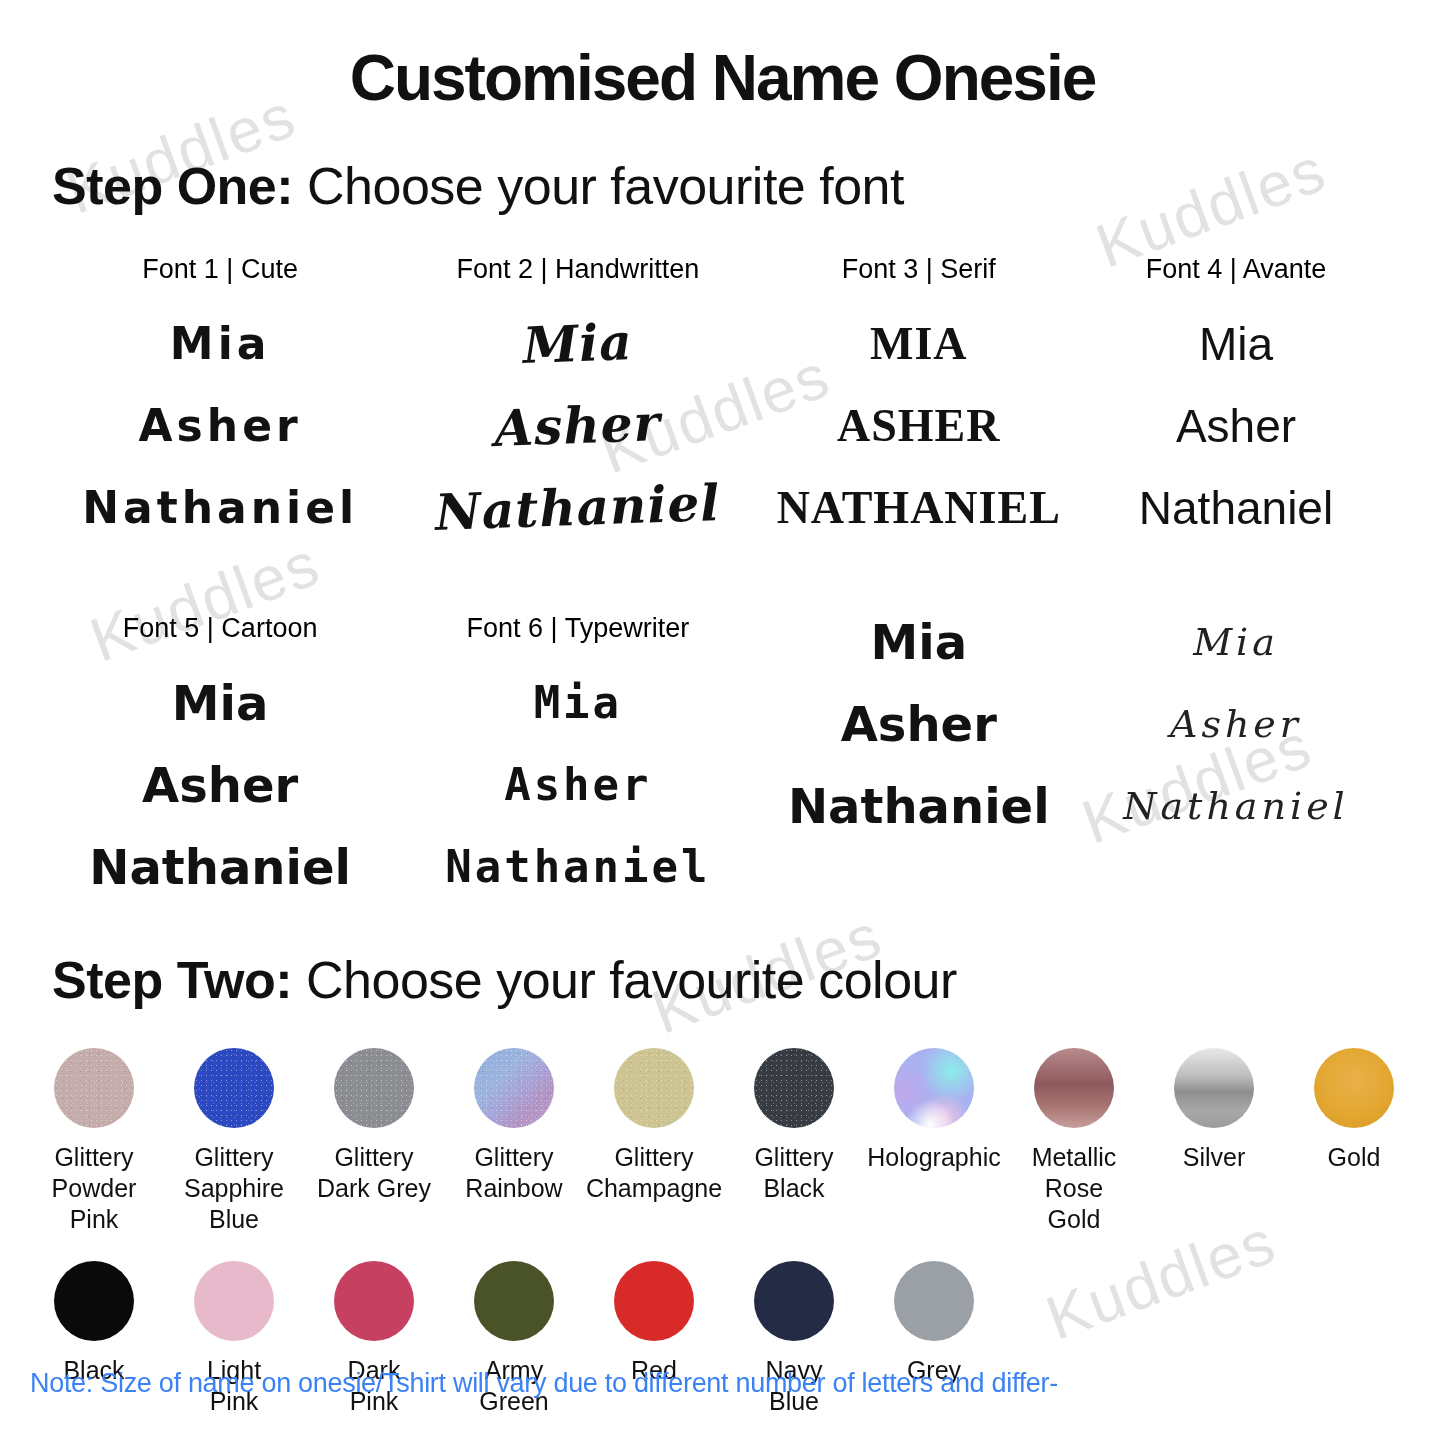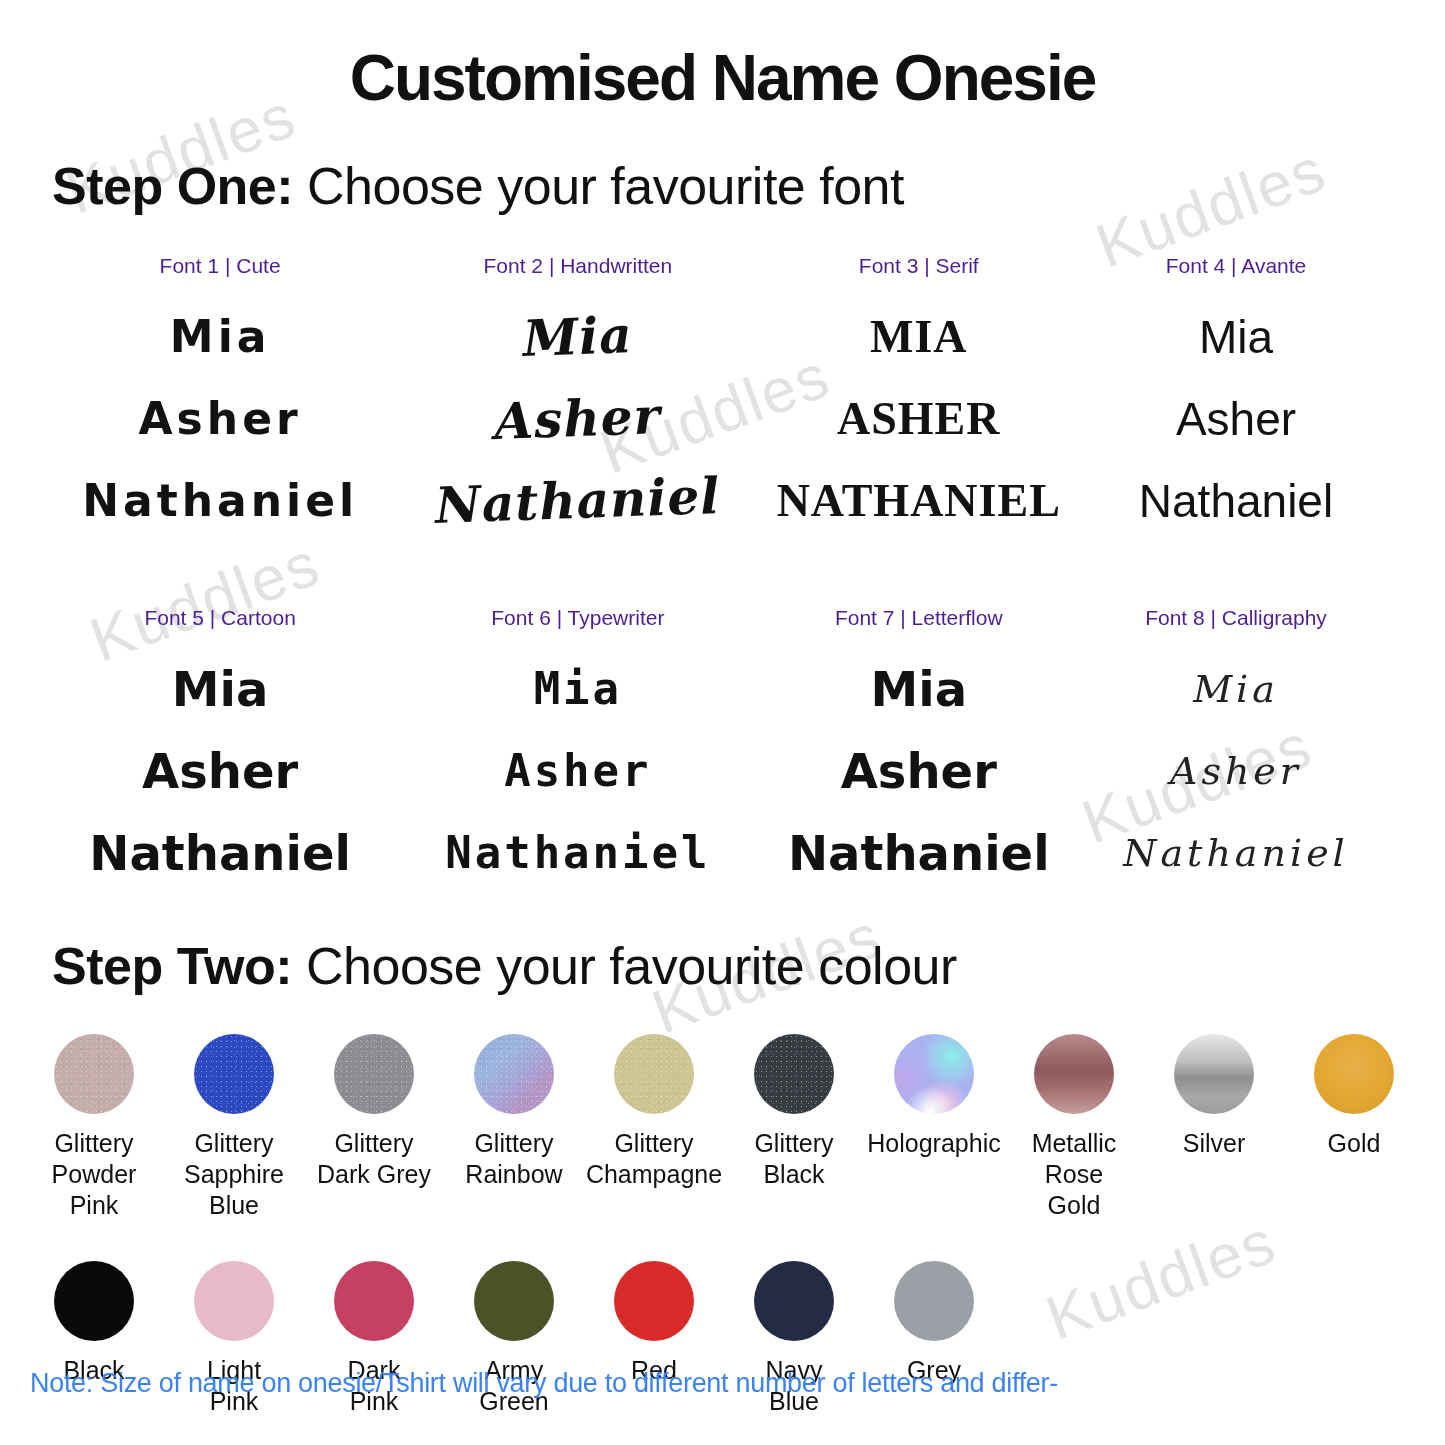--- a/index.html
+++ b/index.html
@@ -42,41 +42,41 @@
   
   .font-grid{
     display:grid;
     grid-template-columns:25.5% 27.5% 23% 24%;
     width:1350px;
     margin:38px auto 0 48px;
   }
   .font-cell{text-align:center;}
   .font-cell.rowB{margin-top:52px;}
   .font-label{
-    font-size:21px;
-    color:#4c1d95;
+    font-size:27px;
+    color:#000000;
     margin-bottom:30px;
     letter-spacing:0px;
   }
   .sample{margin-bottom:24px;line-height:58px;color:#121212;}
   .f-cute     {font-family:"DejaVu Sans",sans-serif;font-weight:800;font-size:44px;letter-spacing:4px;}
   .f-hand     {font-family:"DejaVu Serif",serif;font-style:italic;font-weight:600;font-size:50px;letter-spacing:1px;transform:rotate(-2deg);}
   .f-serif    {font-family:"Liberation Serif",serif;font-weight:700;font-size:46px;letter-spacing:1px;}
   .f-avante   {font-family:"Liberation Sans",sans-serif;font-weight:400;font-size:46px;}
   .f-cartoon  {font-family:"DejaVu Sans",sans-serif;font-weight:800;font-size:48px;letter-spacing:0px;}
   .f-type     {font-family:"DejaVu Sans Mono",monospace;font-weight:600;font-size:44px;letter-spacing:3px;}
   .f-letter   {font-family:"DejaVu Sans",sans-serif;font-weight:700;font-size:48px;}
   .f-cal      {font-family:"DejaVu Serif",serif;font-style:italic;font-weight:400;font-size:38px;letter-spacing:4px;color:#222;}
   
   .swatch-grid{
     display:grid;
     grid-template-columns:repeat(10,140px);
     width:1400px;
     margin:38px 0 0 24px;
-    row-gap:40px;
+    row-gap:26px;
   }
   .swatch{text-align:center;}
   .circle{
     width:80px;height:80px;border-radius:50%;
     margin:0 auto 14px auto;
     position:relative;
   }
   .glitter::after{
     content:"";
     position:absolute;inset:0;border-radius:50%;
@@ -159,28 +159,26 @@
     </div>
 
     <div class="font-cell rowB">
       <div class="font-label">Font 6 | Typewriter</div>
       <div class="sample f-type">Mia</div>
       <div class="sample f-type">Asher</div>
       <div class="sample f-type">Nathaniel</div>
     </div>
 
     <div class="font-cell rowB">
-      <div class="font-label">Font 7 | Letterflow</div>
       <div class="sample f-letter">Mia</div>
       <div class="sample f-letter">Asher</div>
       <div class="sample f-letter">Nathaniel</div>
     </div>
 
     <div class="font-cell rowB">
-      <div class="font-label">Font 8 | Calligraphy</div>
       <div class="sample f-cal">Mia</div>
       <div class="sample f-cal">Asher</div>
       <div class="sample f-cal">Nathaniel</div>
     </div>
 
   </div>
 
   <div class="step-heading" style="margin-top:30px;">
     <span class="prefix">Step Two:</span><span> Choose your favourite colour</span>
   </div>

